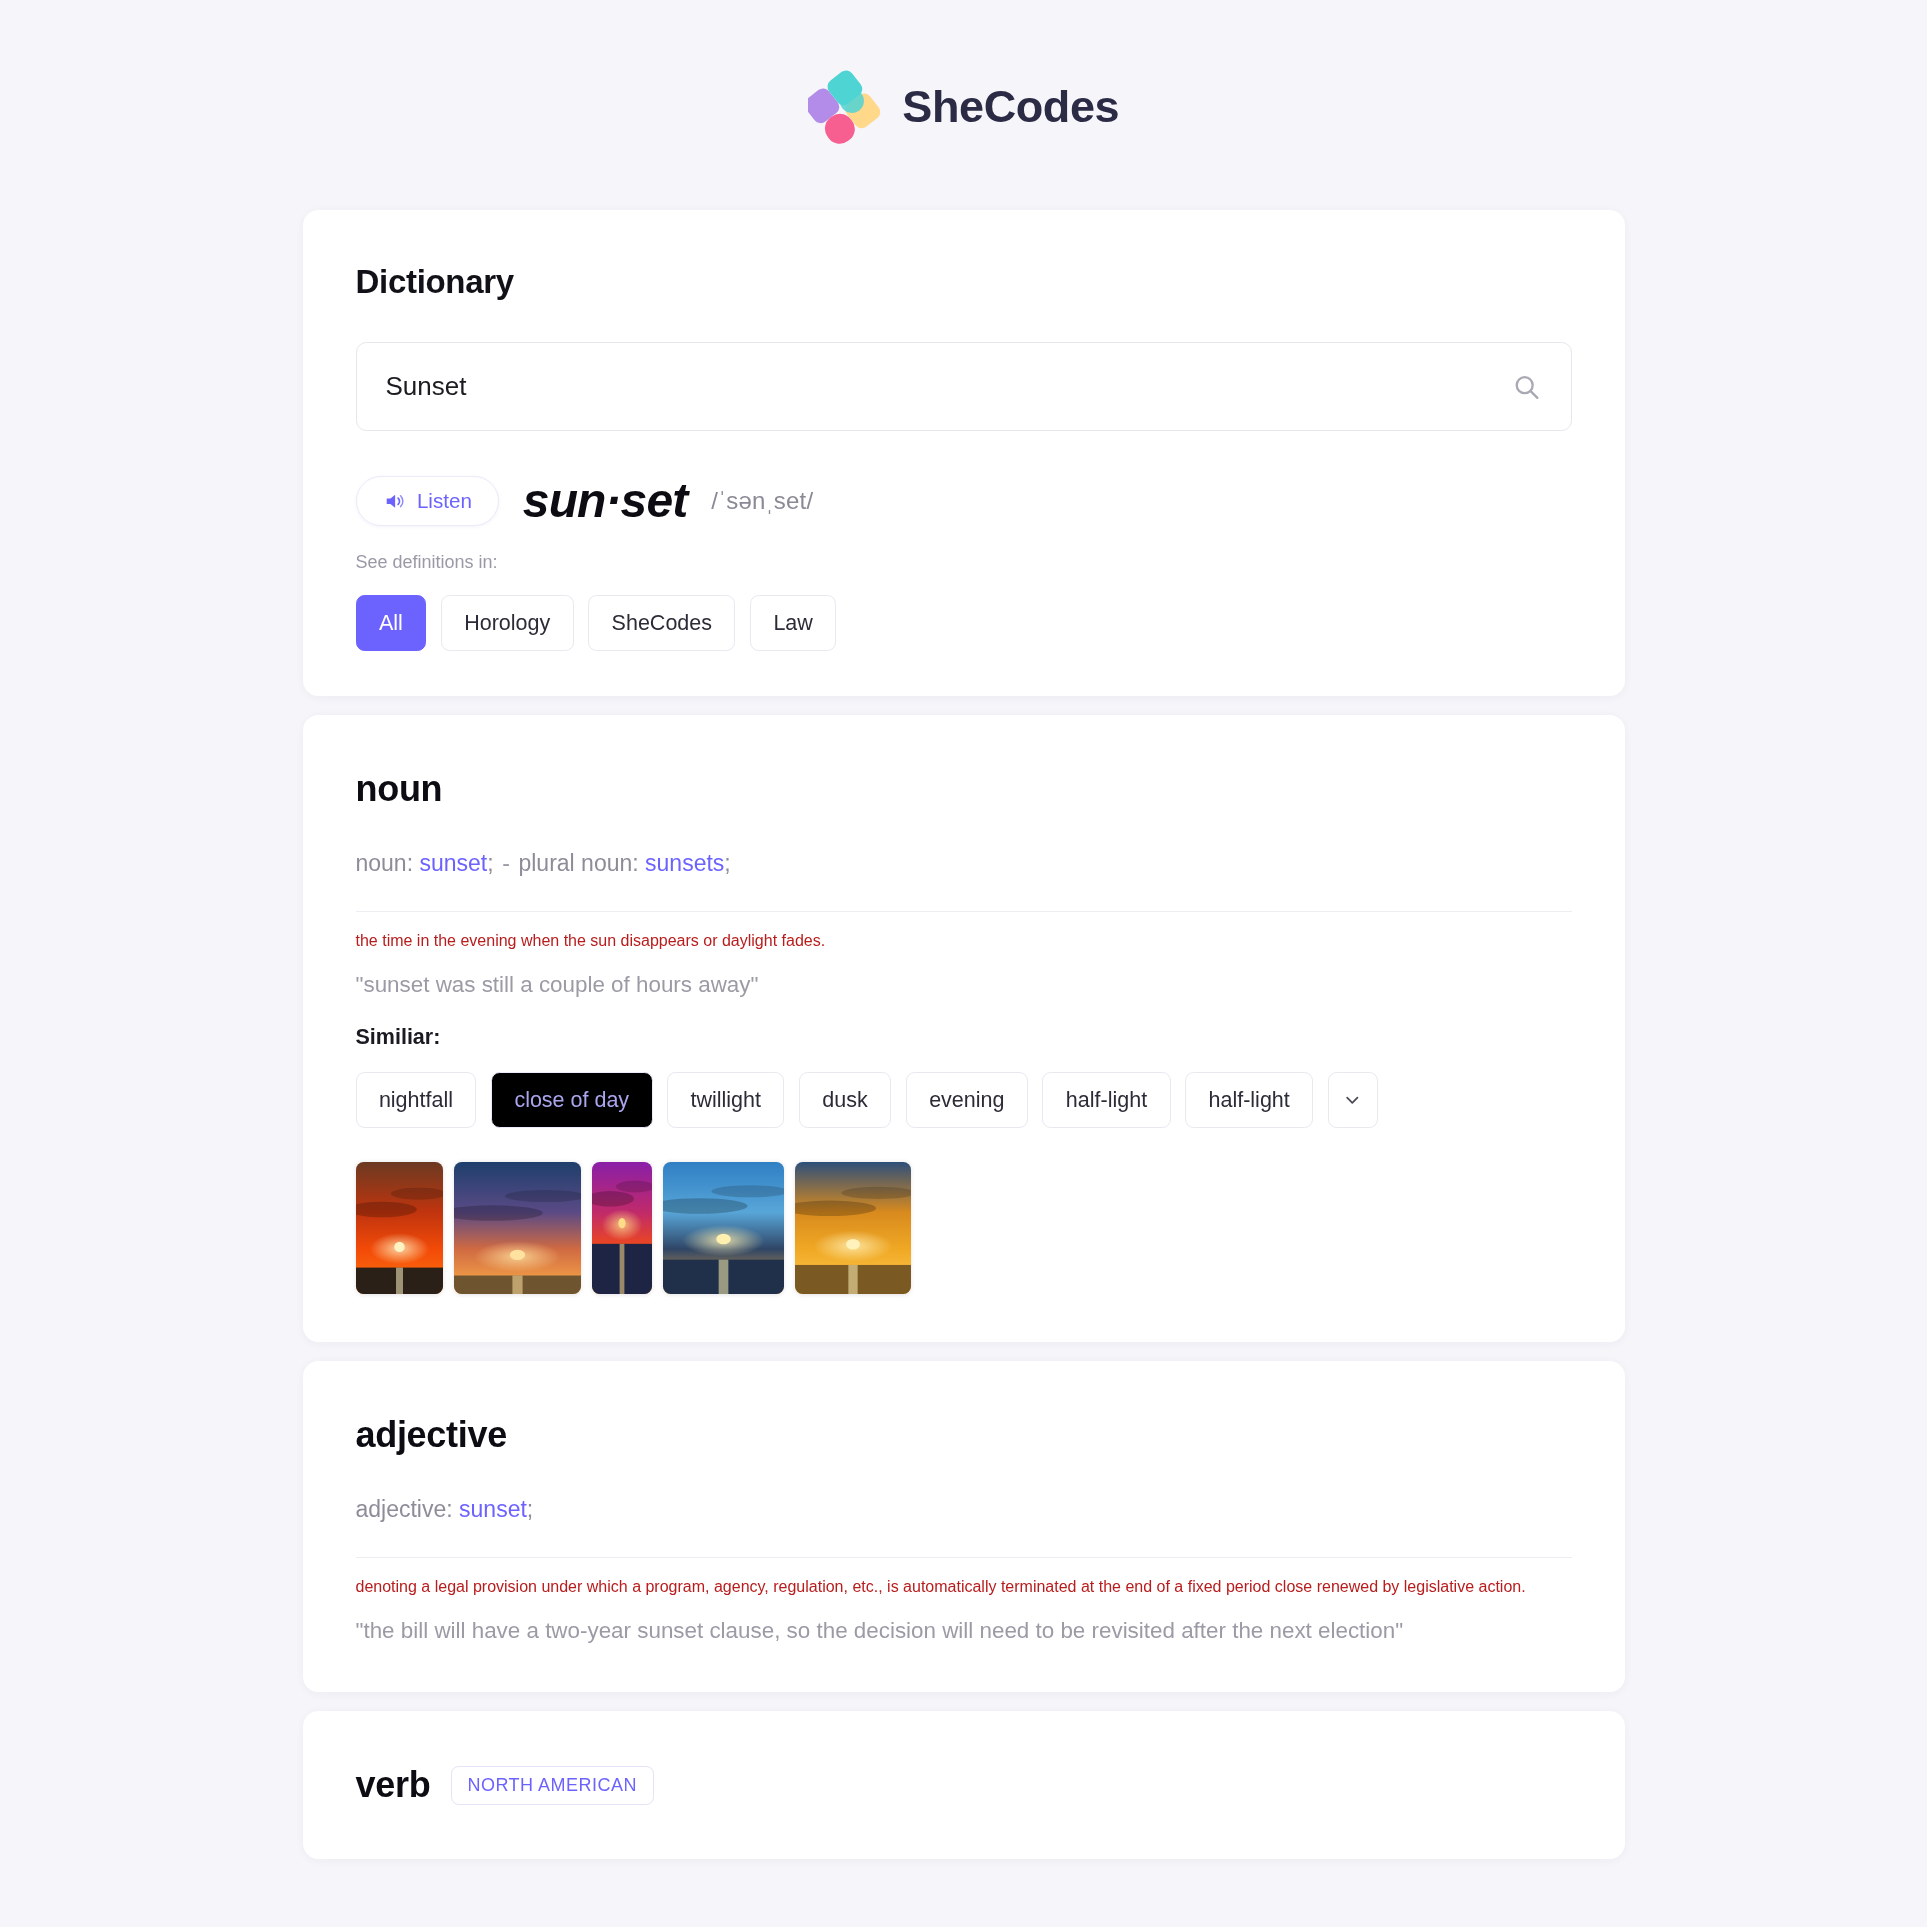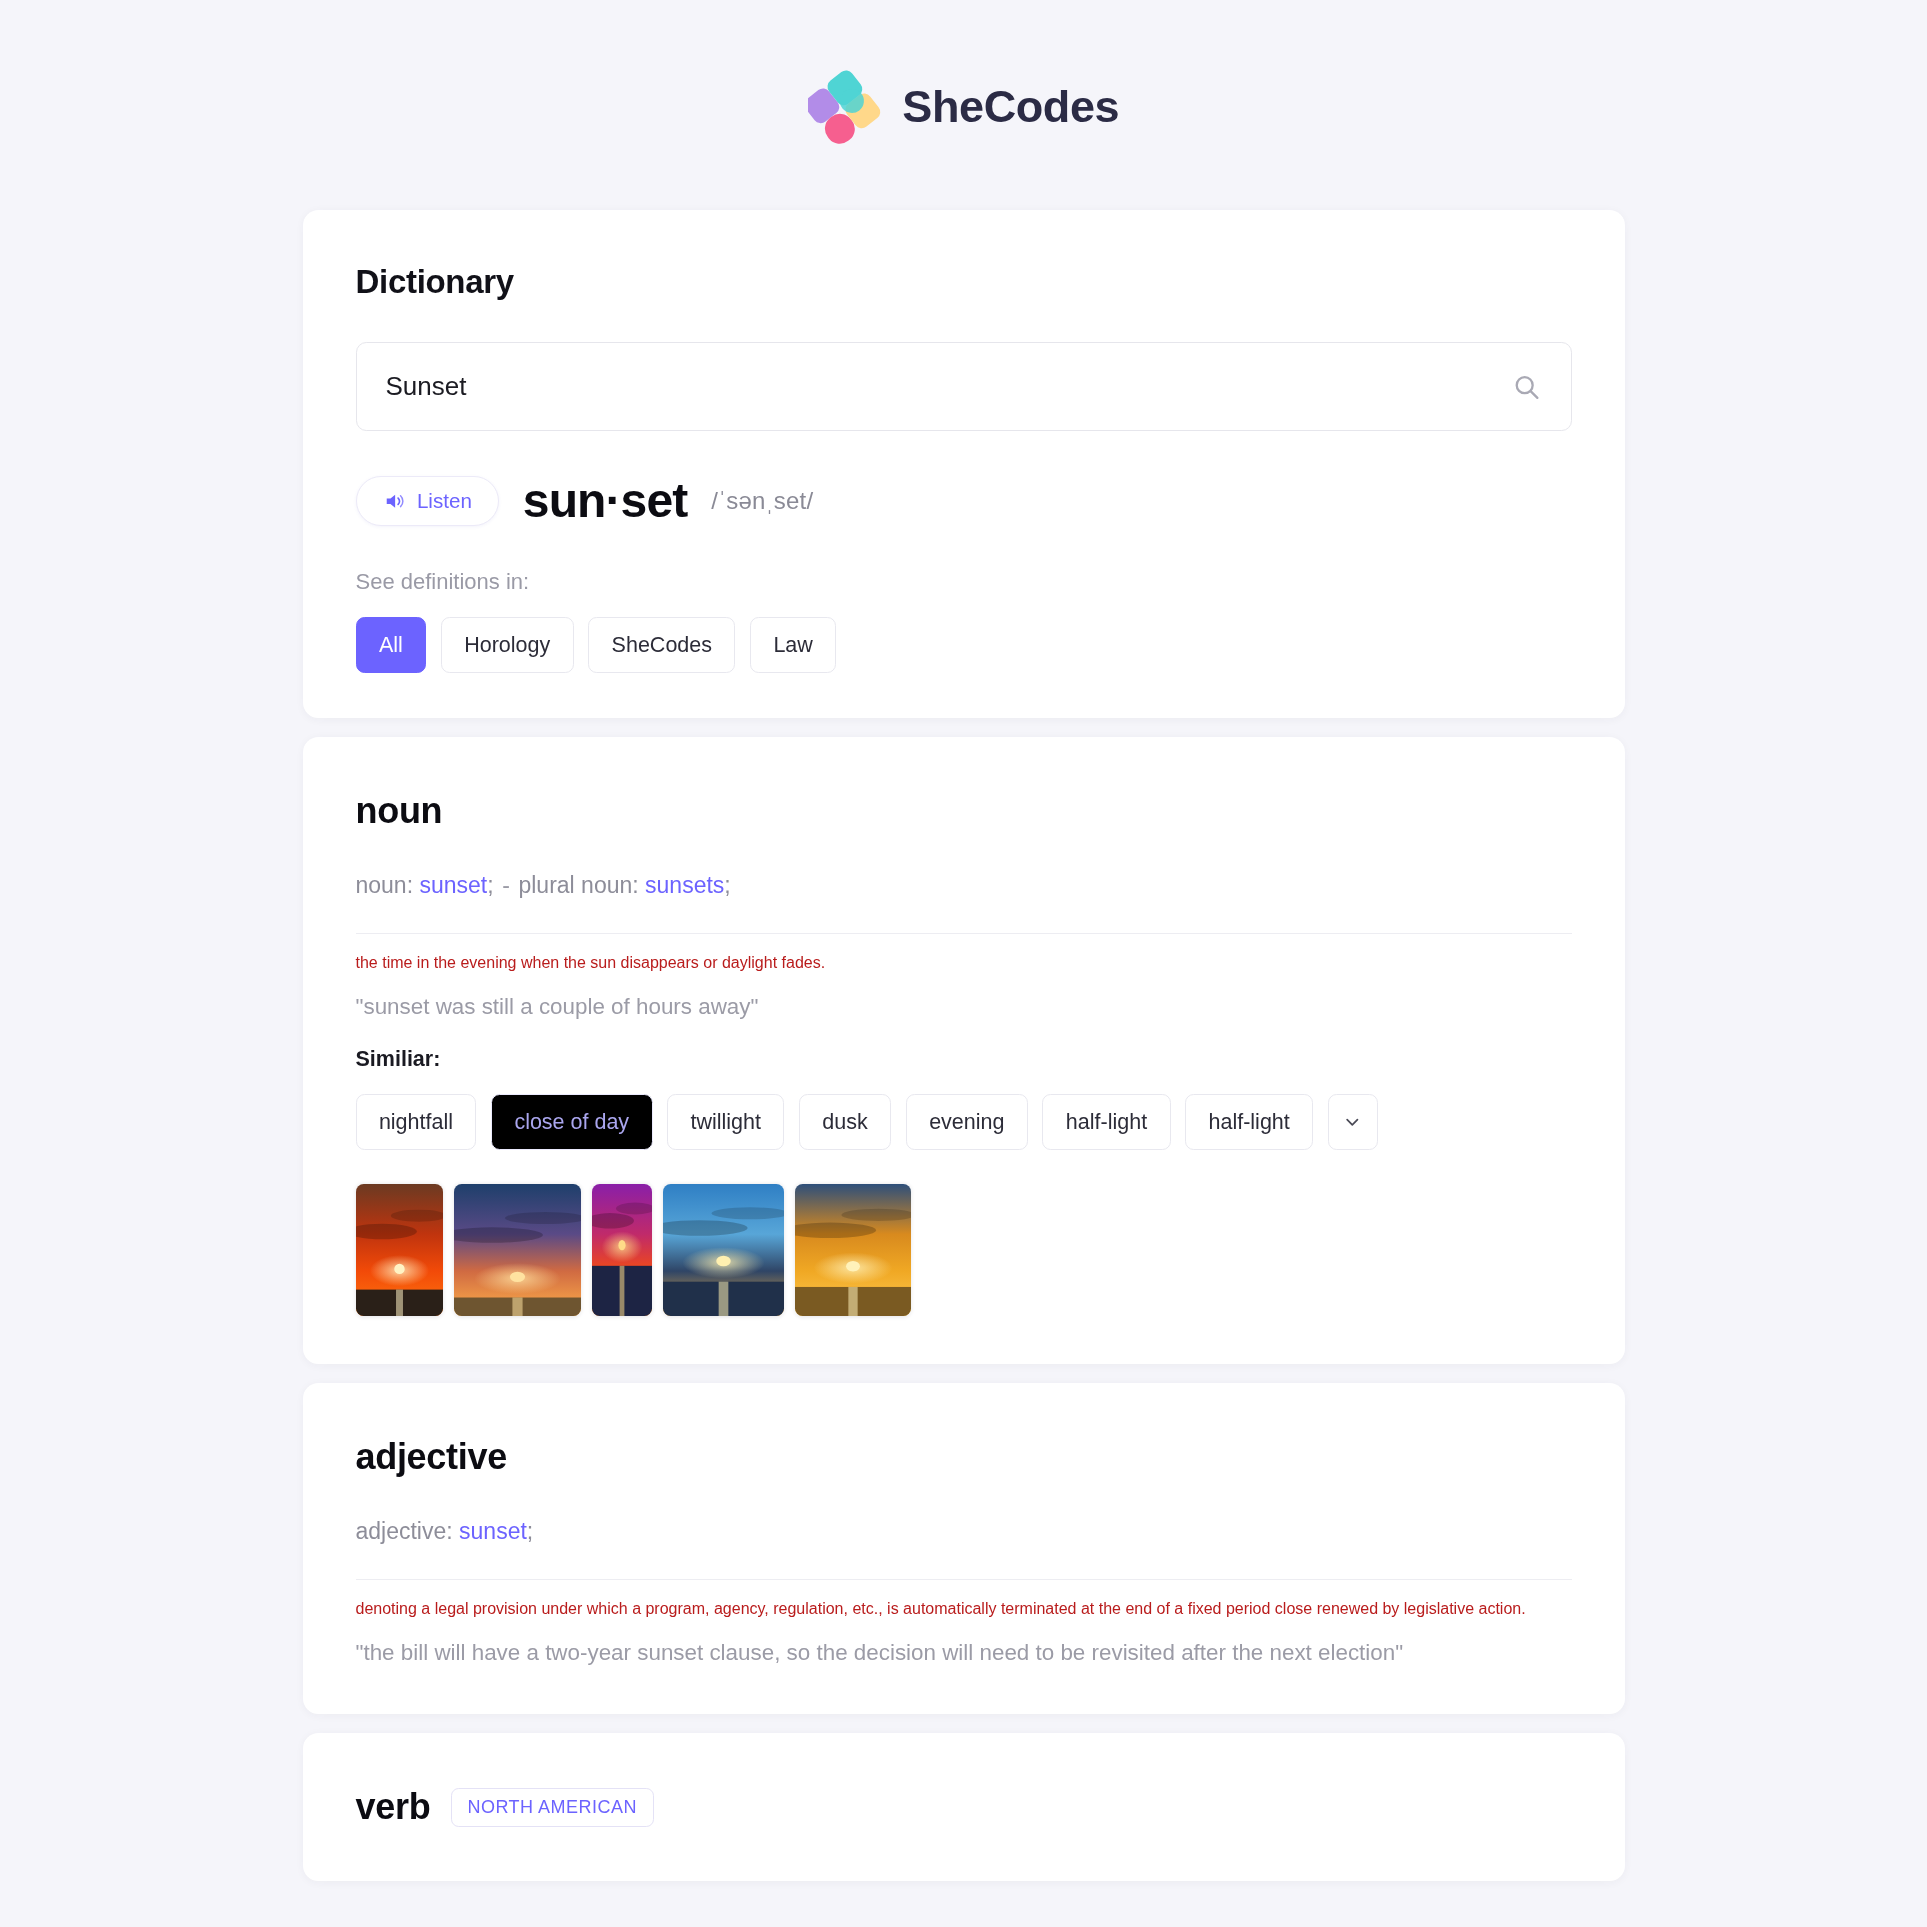--- a/index.html
+++ b/index.html
@@ -111,31 +111,32 @@
     color: #6c63ff;
     font-weight: 400;
   }
   .speaker-icon { width: 22.4px; height: 22.4px; display: block; }
   .headword {
     font-size: 48px;
     font-weight: 700;
     color: #0c0c12;
     letter-spacing: -0.9px;
     line-height: 1;
+    font-style: italic;
   }
   .phonetic {
     font-size: 24px;
     color: #8a8a96;
     letter-spacing: 0.2px;
   }
 
   
   .filter-label {
-    margin-top: 43px;
-    font-size: 22px;
+    margin-top: 26px;
+    font-size: 18px;
     color: #9a9aa6;
   }
   .pill-row {
     margin-top: 22.4px;
     display: flex;
     align-items: center;
     gap: 14.6px;
     flex-wrap: wrap;
   }
   .pill {

